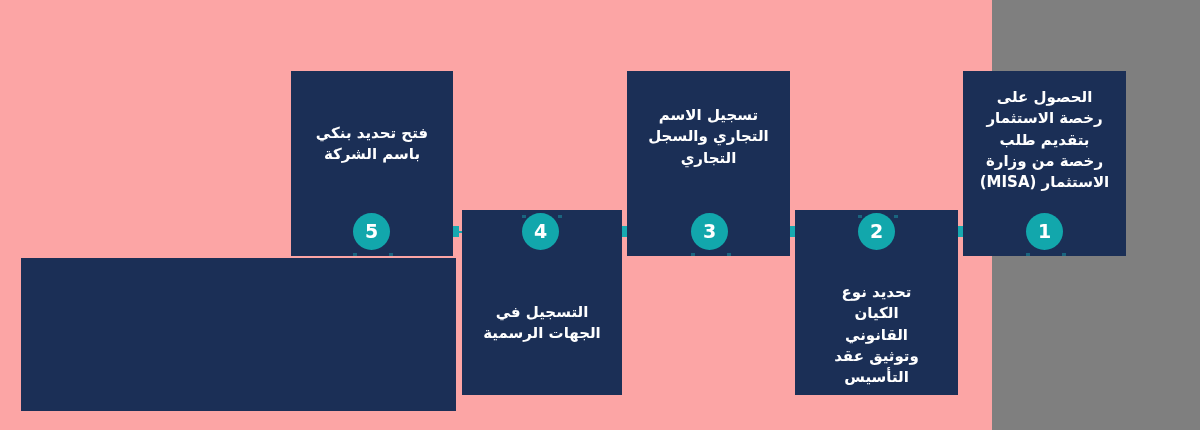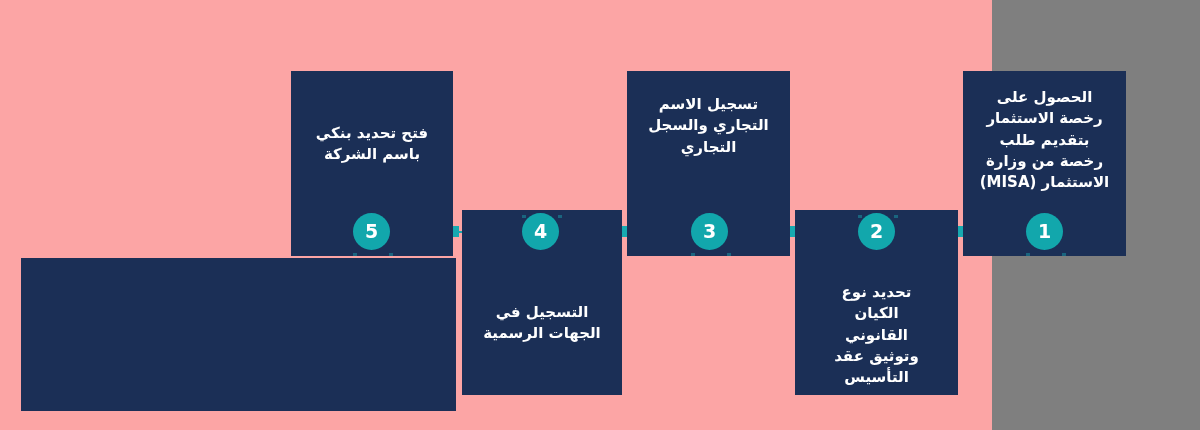--- a/index.html
+++ b/index.html
@@ -46,21 +46,21 @@
   .row-bottom{ top: 210px; height: 185px; }
 
   .box-1 { left: 963px; width: 163px; }
   .box-2 { left: 795px; width: 163px; }
   .box-3 { left: 627px; width: 163px; }
   .box-4 { left: 462px; width: 160px; }
   .box-5 { left: 291px; width: 162px; }
 
   
   .box-1 .step-text { top: 16px; }
-  .box-3 .step-text { top: 23px; }
+  .box-3 .step-text { top: 34px; }
   .box-5 .step-text { top: 52px; }
   .box-2 .step-text { top: 72px; }
   .box-4 .step-text { top: 92px; }
 
   
   .panel-block {
     position: absolute;
     left: 21px;
     top: 258px;
     width: 435px;

